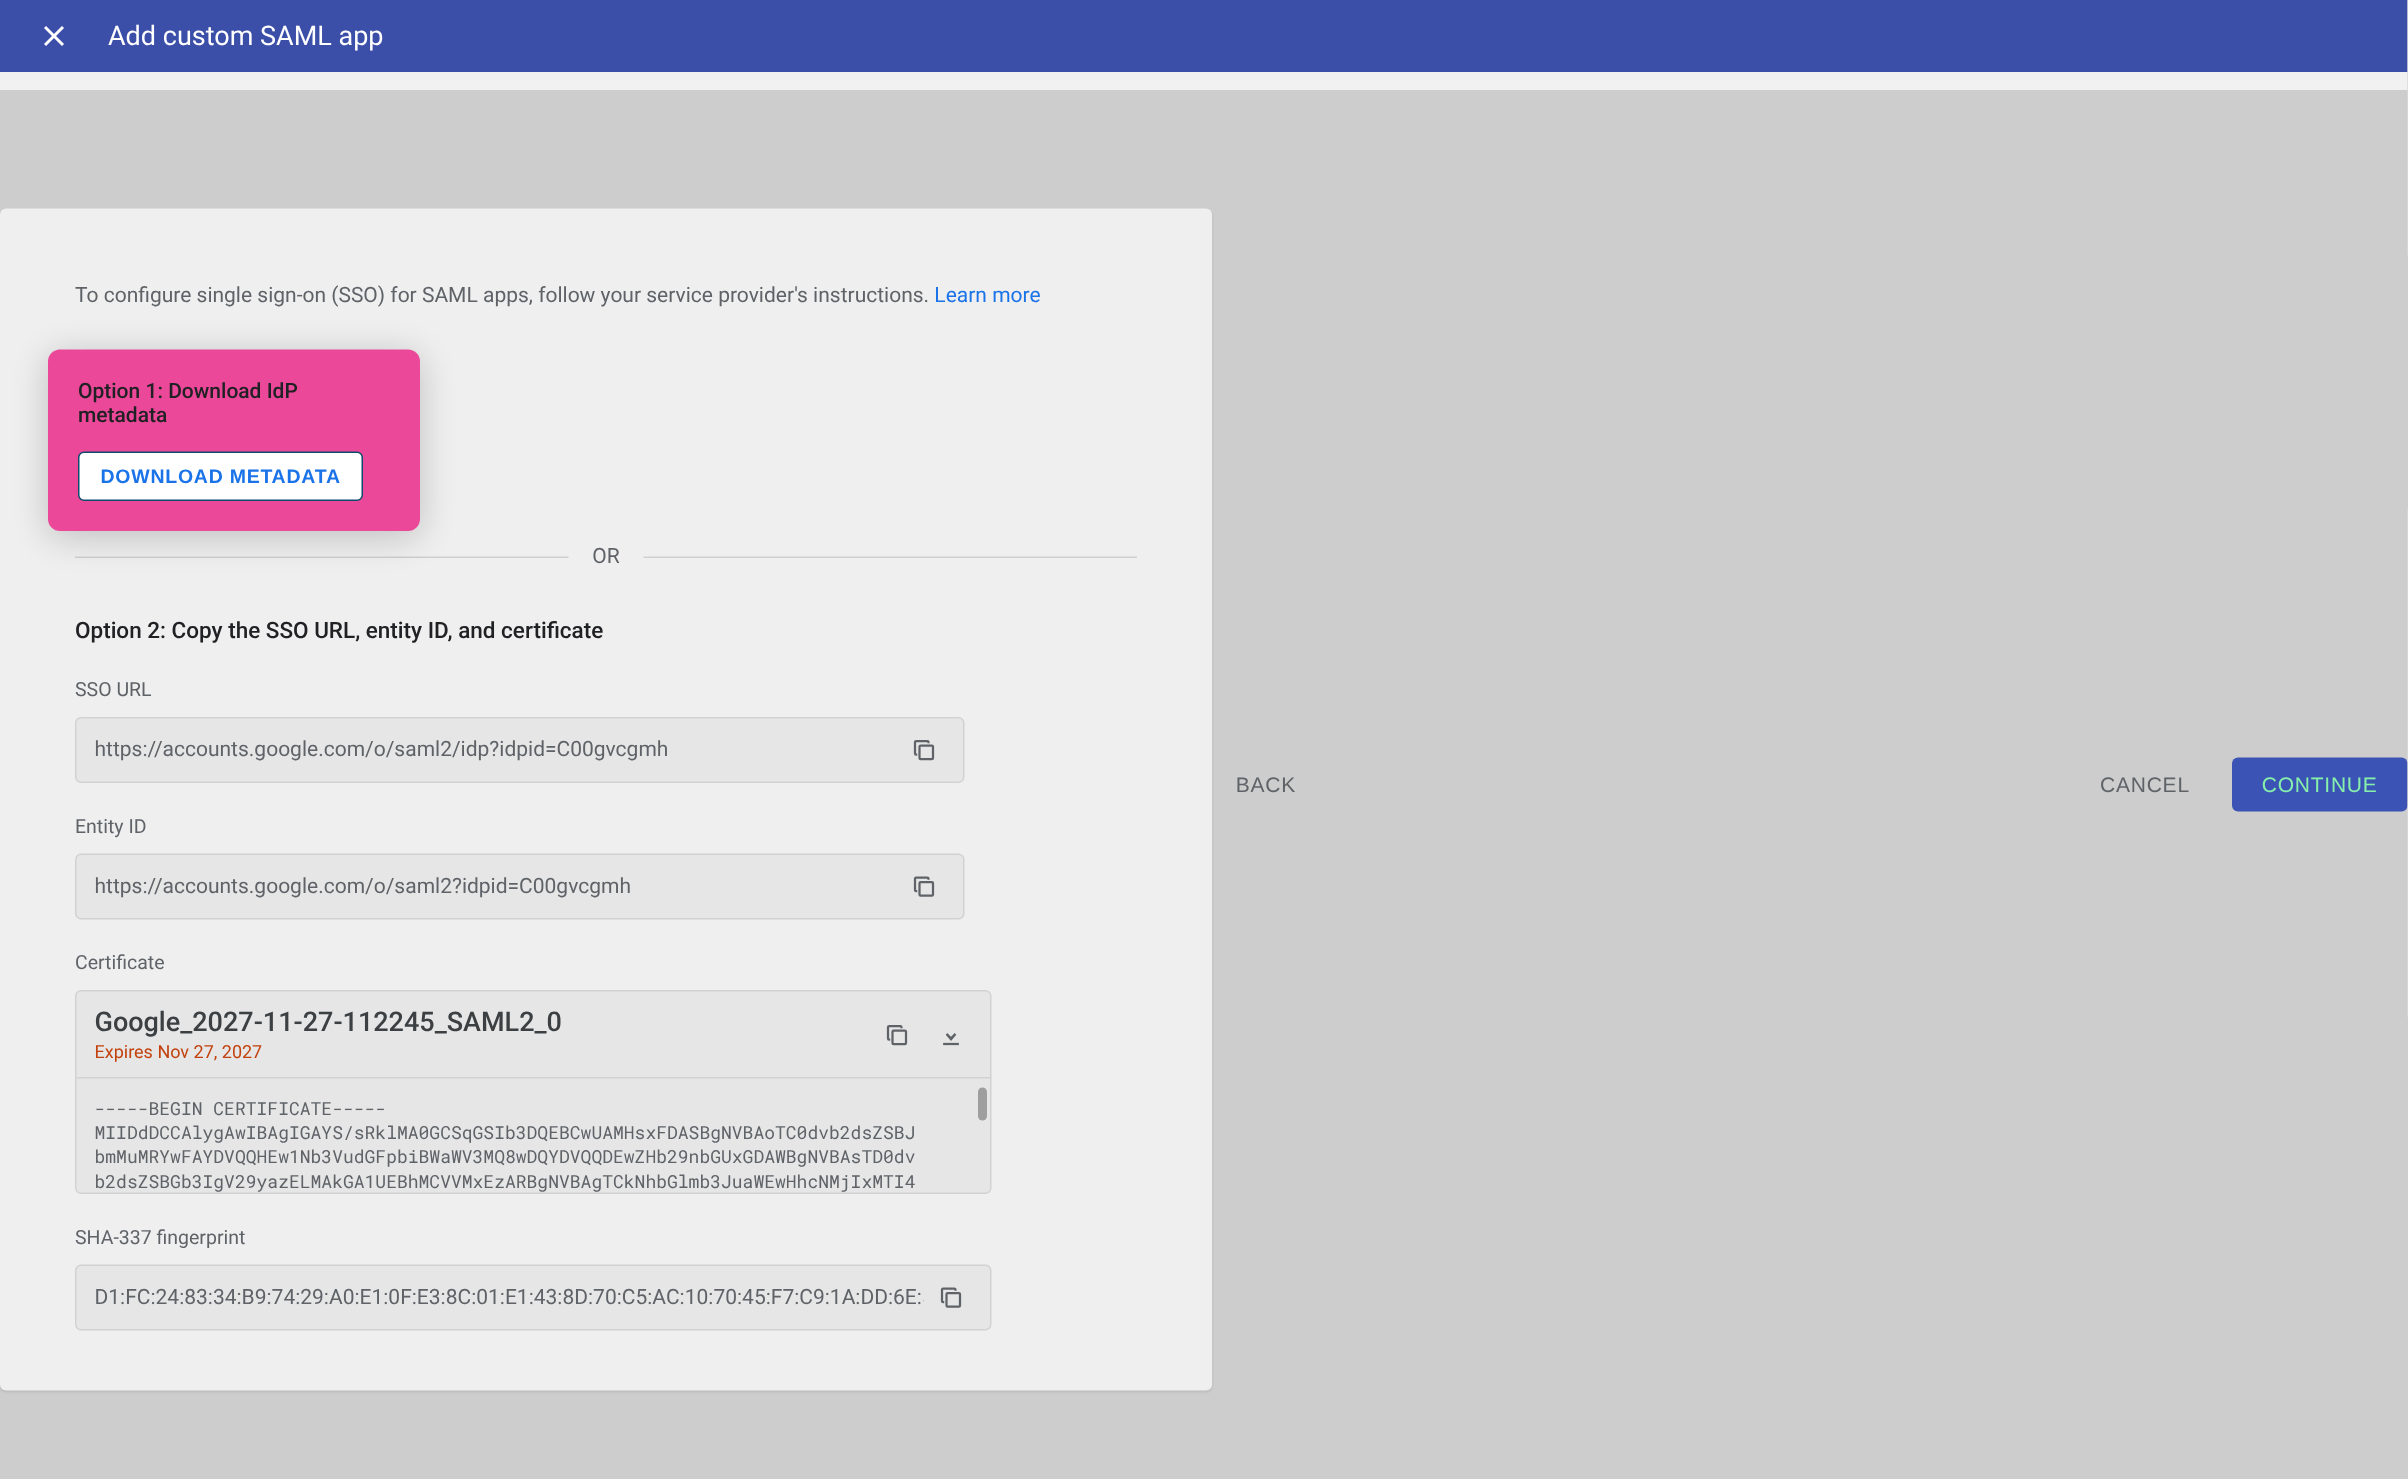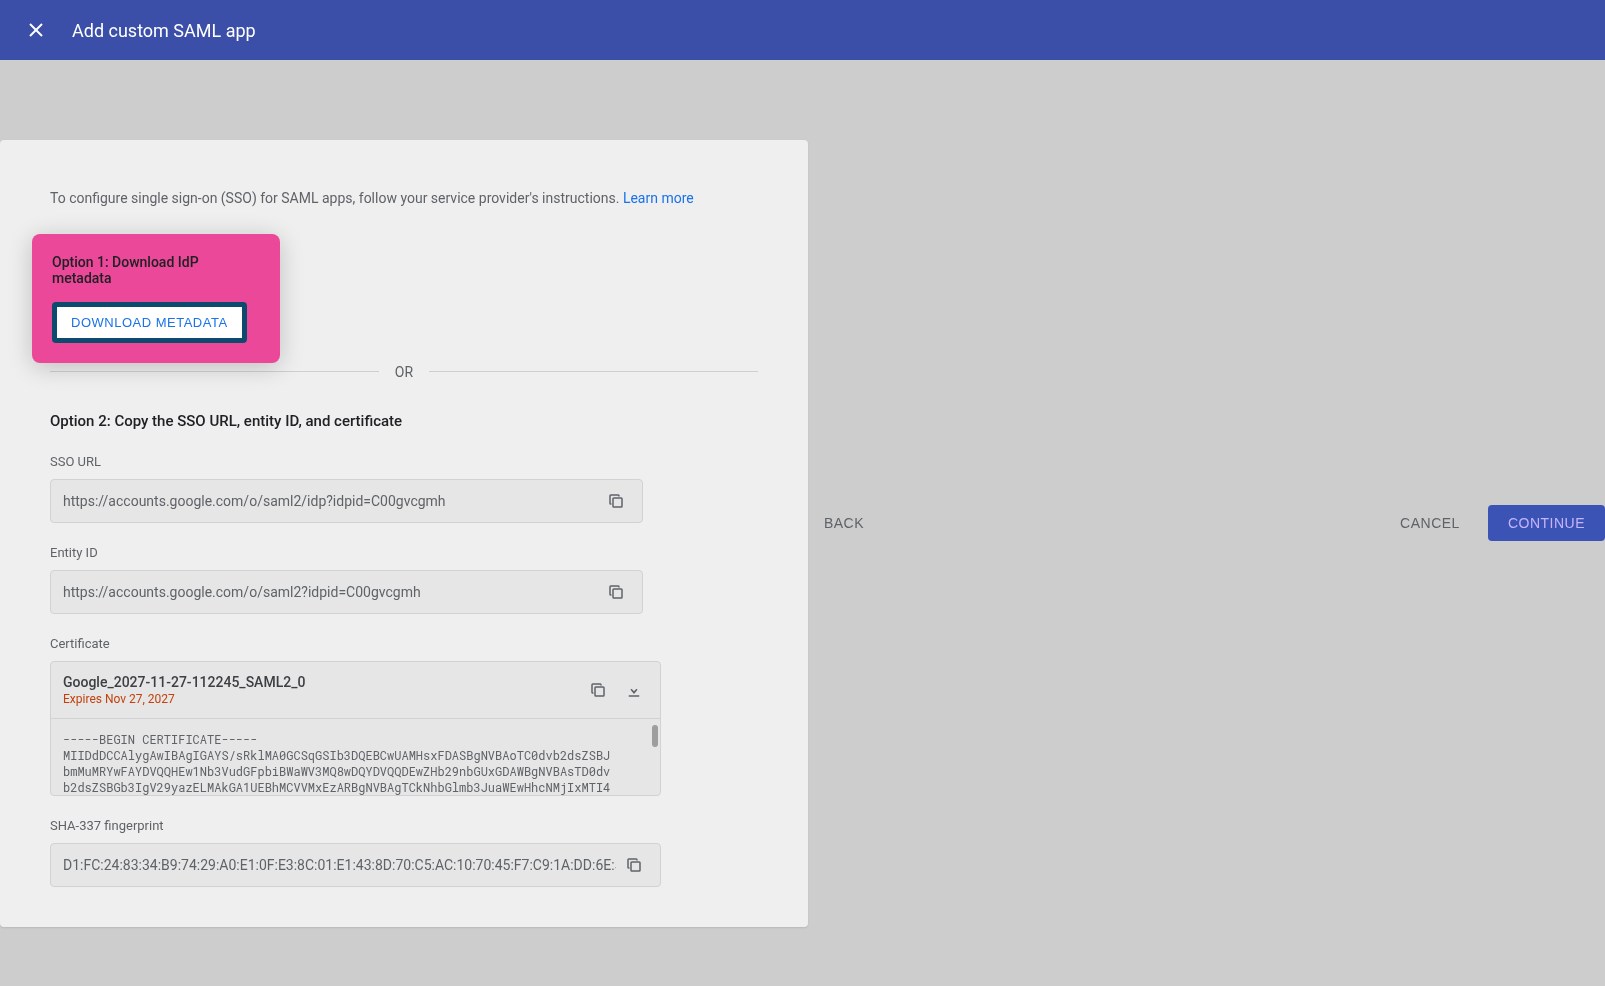--- a/index.html
+++ b/index.html
@@ -11,21 +11,21 @@
       font-family: 'Roboto', 'Helvetica Neue', Arial, sans-serif;
       background: #f1f1f1;
       color: #202124;
       width: 1605px;
       height: 986px;
       overflow: hidden;
       position: relative;
     }
     .header {
       background: #3b4ea8;
-      height: 60px;
+      height: 48px;
       display: flex;
       align-items: center;
       padding: 0 20px;
       color: #fff;
     }
     .close-btn {
       width: 32px;
       height: 32px;
       display: flex;
       align-items: center;
@@ -83,25 +83,25 @@
       padding: 20px;
       width: 248px;
     }
     .option1-title {
       font-size: 14px;
       font-weight: 500;
       color: #202124;
       margin-bottom: 16px;
     }
     .download-btn {
-      border: 5px solid #0c4a6e;
+      border: 1px solid #0c4a6e;
       background: #fff;
       color: #1a73e8;
       font-size: 13px;
-      font-weight: 400;
+      font-weight: 700;
       letter-spacing: 0.5px;
       padding: 8px 14px;
       border-radius: 4px;
       cursor: pointer;
     }
     .spacer-option1 {
       height: 110px;
     }
     .divider-row {
       display: flex;
@@ -170,21 +170,21 @@
     .cert-header {
       display: flex;
       align-items: center;
       padding: 10px 8px 10px 12px;
       border-bottom: 1px solid #d2d2d2;
     }
     .cert-header-text {
       flex: 1;
     }
     .cert-name {
-      font-size: 14px;
+      font-size: 18px;
       color: #3c4043;
       font-weight: 500;
     }
     .cert-expires {
       font-size: 12px;
       color: #c2410c;
       margin-top: 2px;
     }
     .cert-body {
       position: relative;
@@ -230,21 +230,21 @@
       border: none;
       font-size: 14px;
       font-weight: 500;
       letter-spacing: 0.5px;
       color: #5f6368;
       padding: 8px 16px;
       cursor: pointer;
     }
     .primary-btn {
       background: #3b53b5;
-      color: #c4b5fd;
+      color: #86efac;
       border: none;
       font-size: 14px;
       font-weight: 500;
       letter-spacing: 0.5px;
       padding: 10px 20px;
       border-radius: 4px;
       cursor: pointer;
       margin-left: 12px;
     }
   </style>

